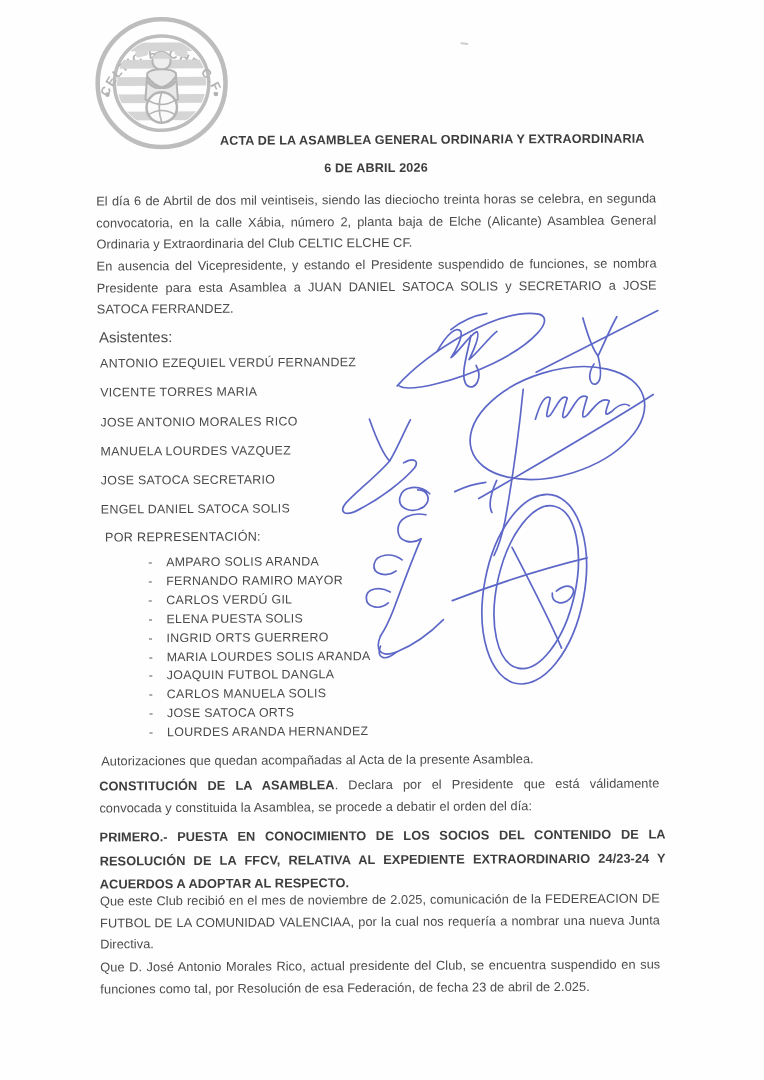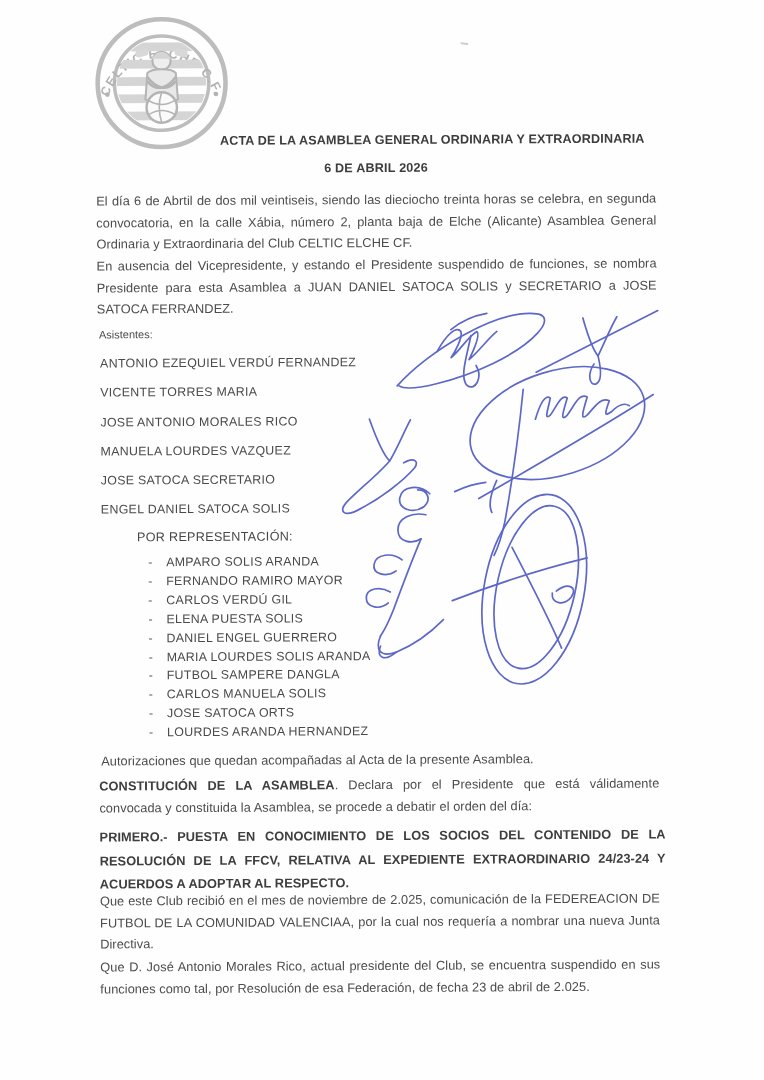--- a/index.html
+++ b/index.html
@@ -30,24 +30,24 @@
   .p-intro{top:189px;}
   .p-absence{top:254px;}
   .p-auth{top:749px;left:100px;text-align:left;}
   .p-const{top:774px;}
   .p-primero{top:824px;width:566px;font-weight:700;color:#3e3e3e;line-height:23.6px;}
   .p-fed{top:889px;}
   .p-susp{top:955px;}
   .bold-run{font-weight:700;color:#3e3e3e;}
 
   
-  .att-heading{position:absolute;left:100px;top:327px;font-size:11px;color:#4c4c4c;}
+  .att-heading{position:absolute;left:100px;top:327px;font-size:15px;color:#4c4c4c;}
   .att-list{position:absolute;left:101px;top:348px;font-size:12.4px;color:#4a4a4a;letter-spacing:.3px;}
   .attendee{line-height:29.3px;white-space:nowrap;}
-  .rep-heading{position:absolute;left:105px;top:529px;font-size:12.6px;color:#474747;letter-spacing:.3px;margin-left:32px;}
+  .rep-heading{position:absolute;left:105px;top:529px;font-size:12.6px;color:#474747;letter-spacing:.3px;}
   .rep-list{position:absolute;left:98px;top:552px;font-size:12.4px;color:#4a4a4a;letter-spacing:.3px;}
   .rep-item{line-height:18.9px;white-space:nowrap;}
   .rep-bullet{display:inline-block;margin-left:50px;width:18px;color:#5a5a5a;}
 
   
   .speck{position:absolute;left:463px;top:43px;width:8px;height:2px;background:#b9b9b9;
          transform:rotate(8deg);border-radius:1px;opacity:.7;}
 
   
   .sig-layer{position:absolute;left:0;top:0;width:764px;height:1080px;pointer-events:none;opacity:.88;}
@@ -111,23 +111,23 @@
         <div class="attendee"><span>JOSE SATOCA SECRETARIO</span></div>
         <div class="attendee"><span>ENGEL DANIEL SATOCA SOLIS</span></div>
       </div>
 
     <div class="rep-heading">POR REPRESENTACIÓN:</div>
     <div class="rep-list">
         <div class="rep-item"><span class="rep-bullet">-</span><span>AMPARO SOLIS ARANDA</span></div>
         <div class="rep-item"><span class="rep-bullet">-</span><span>FERNANDO RAMIRO MAYOR</span></div>
         <div class="rep-item"><span class="rep-bullet">-</span><span>CARLOS VERDÚ GIL</span></div>
         <div class="rep-item"><span class="rep-bullet">-</span><span>ELENA PUESTA SOLIS</span></div>
-        <div class="rep-item"><span class="rep-bullet">-</span><span>DANIEL ENGEL GUERRERO</span></div>
+        <div class="rep-item"><span class="rep-bullet">-</span><span>INGRID ORTS GUERRERO</span></div>
         <div class="rep-item"><span class="rep-bullet">-</span><span>MARIA LOURDES SOLIS ARANDA</span></div>
-        <div class="rep-item"><span class="rep-bullet">-</span><span>FUTBOL SAMPERE DANGLA</span></div>
+        <div class="rep-item"><span class="rep-bullet">-</span><span>JOAQUIN FUTBOL DANGLA</span></div>
         <div class="rep-item"><span class="rep-bullet">-</span><span>CARLOS MANUELA SOLIS</span></div>
         <div class="rep-item"><span class="rep-bullet">-</span><span>JOSE SATOCA ORTS</span></div>
         <div class="rep-item"><span class="rep-bullet">-</span><span>LOURDES ARANDA HERNANDEZ</span></div>
       </div>
 
     <div class="para p-auth">Autorizaciones que quedan acompañadas al Acta de la presente Asamblea.</div>
 
     <div class="para p-const"><span class="bold-run">CONSTITUCIÓN DE LA ASAMBLEA</span><span>. Declara por el Presidente que está válidamente convocada y constituida la Asamblea, se procede a debatir el orden del día:</span></div>
 
     <div class="para p-primero">PRIMERO.- PUESTA EN CONOCIMIENTO DE LOS SOCIOS DEL CONTENIDO DE LA RESOLUCIÓN DE LA FFCV, RELATIVA AL EXPEDIENTE EXTRAORDINARIO 24/23-24 Y ACUERDOS A ADOPTAR AL RESPECTO.</div>

